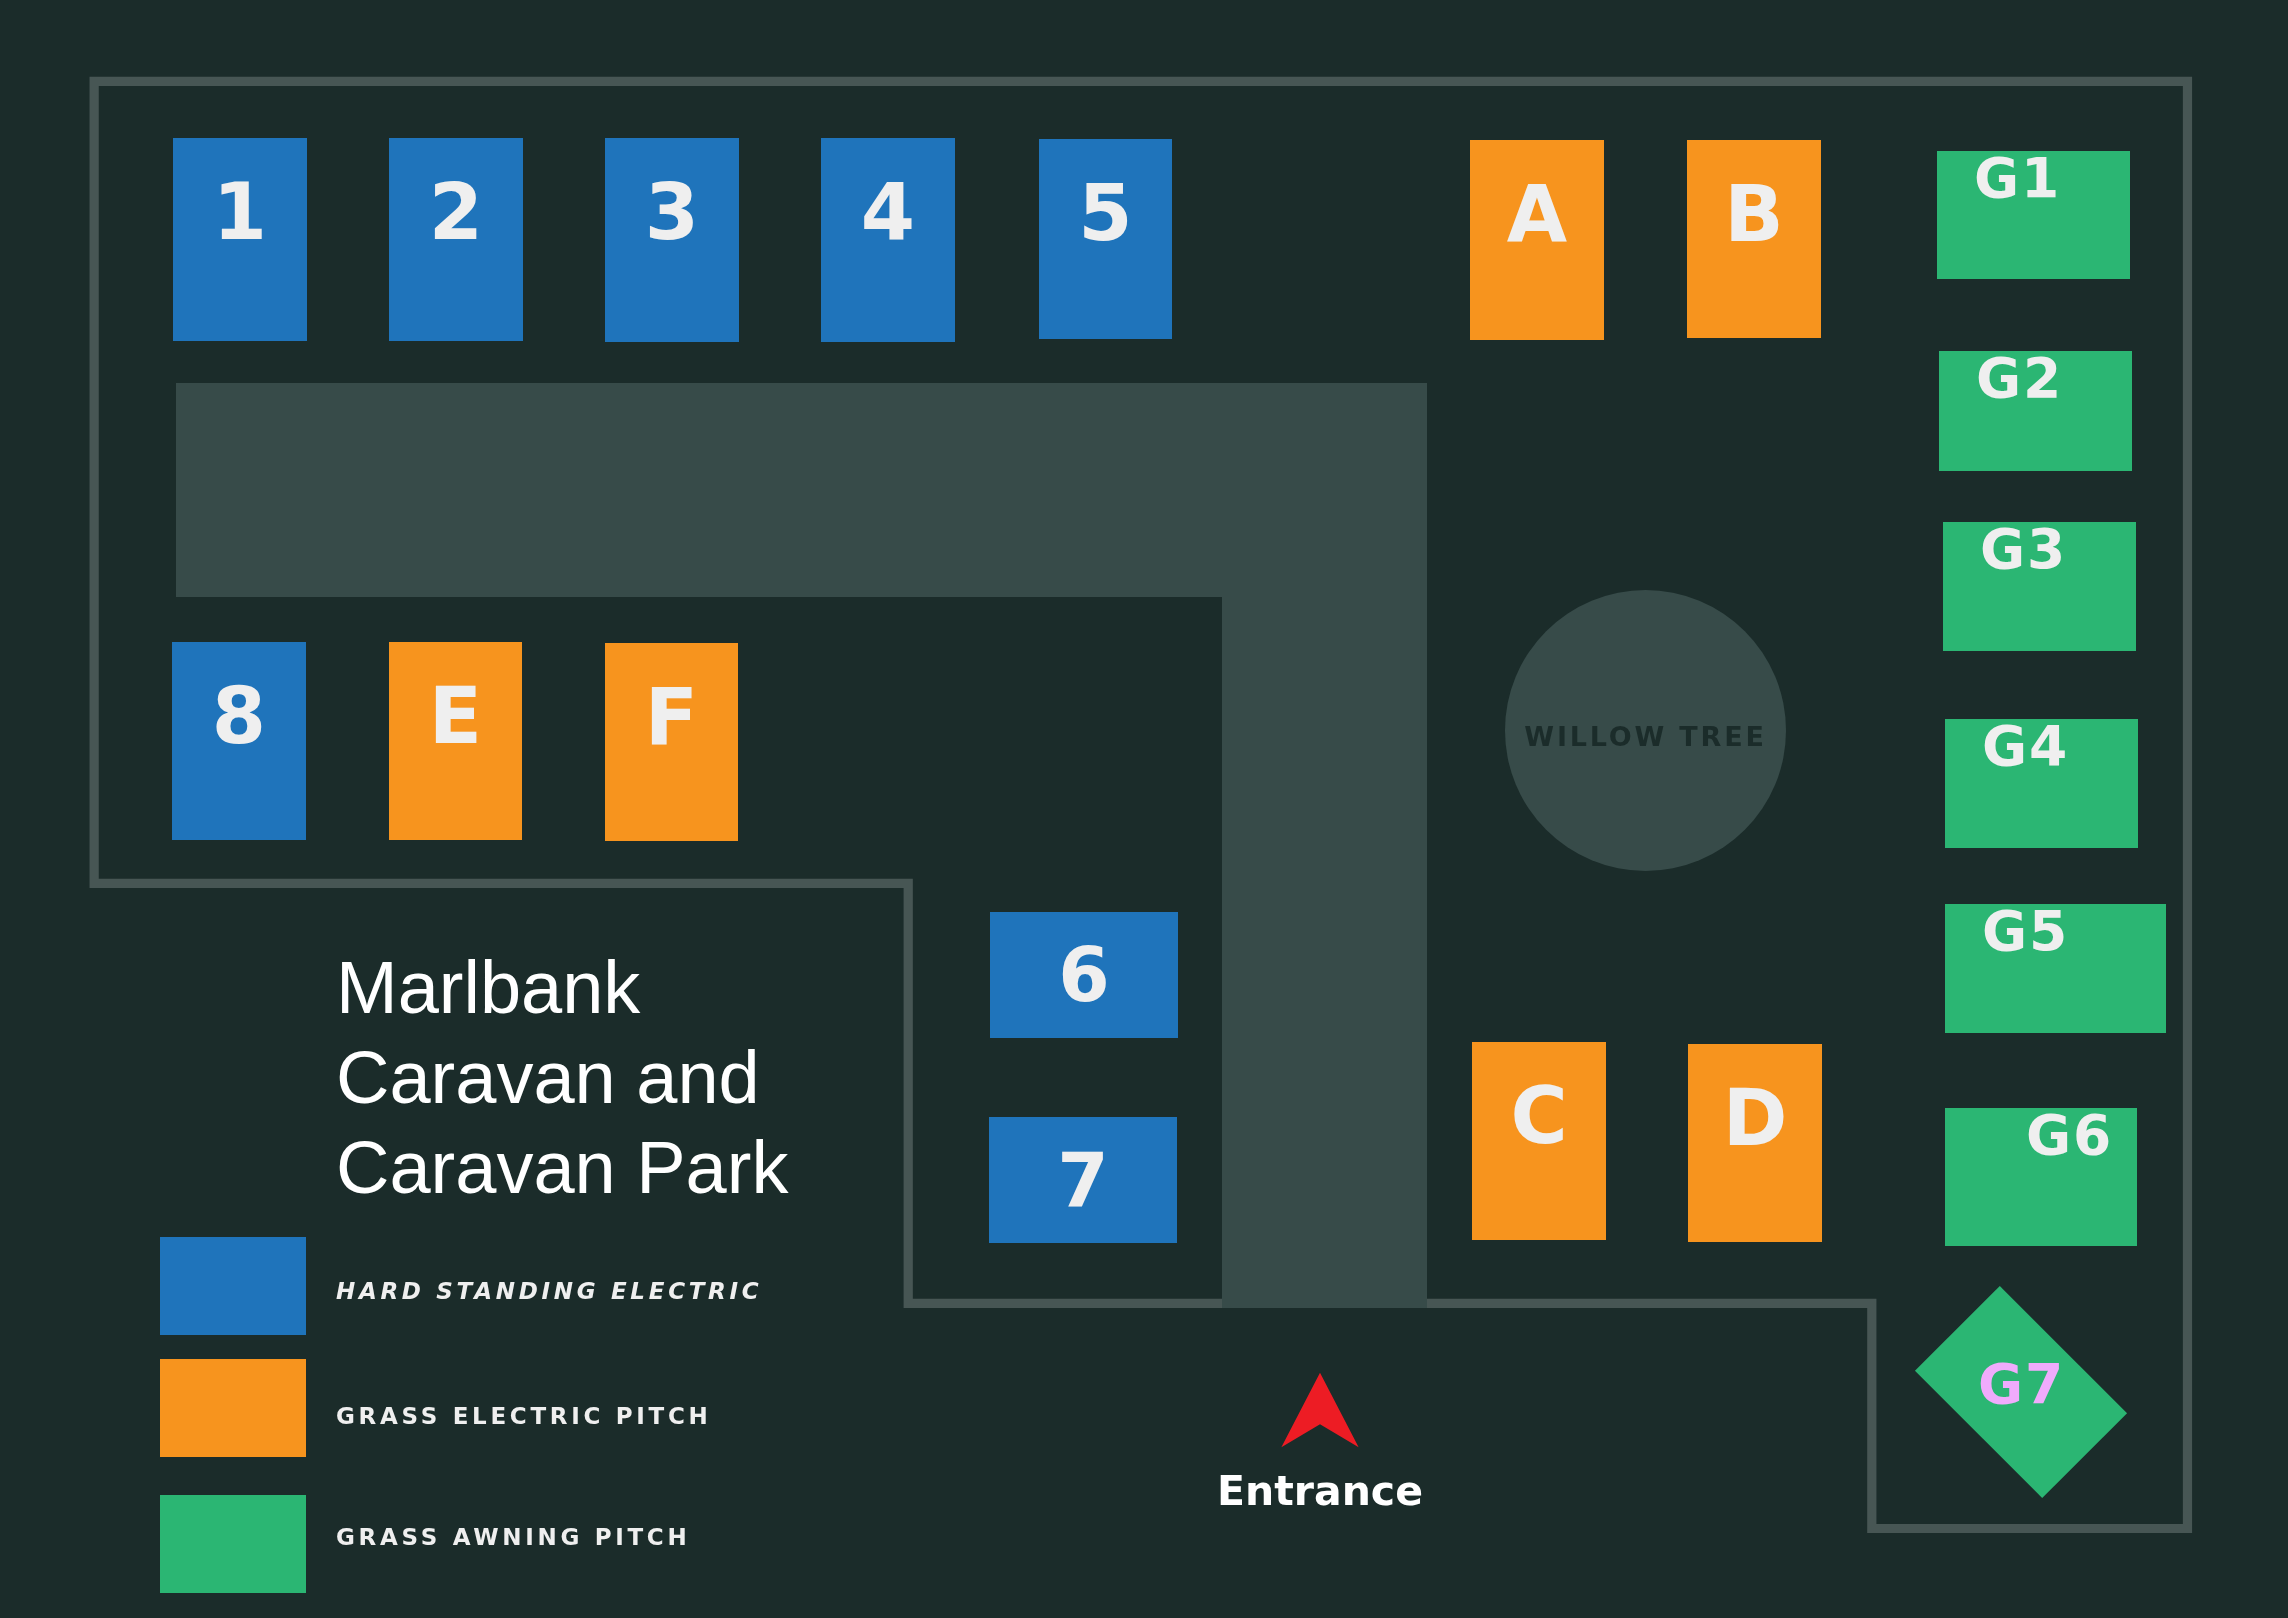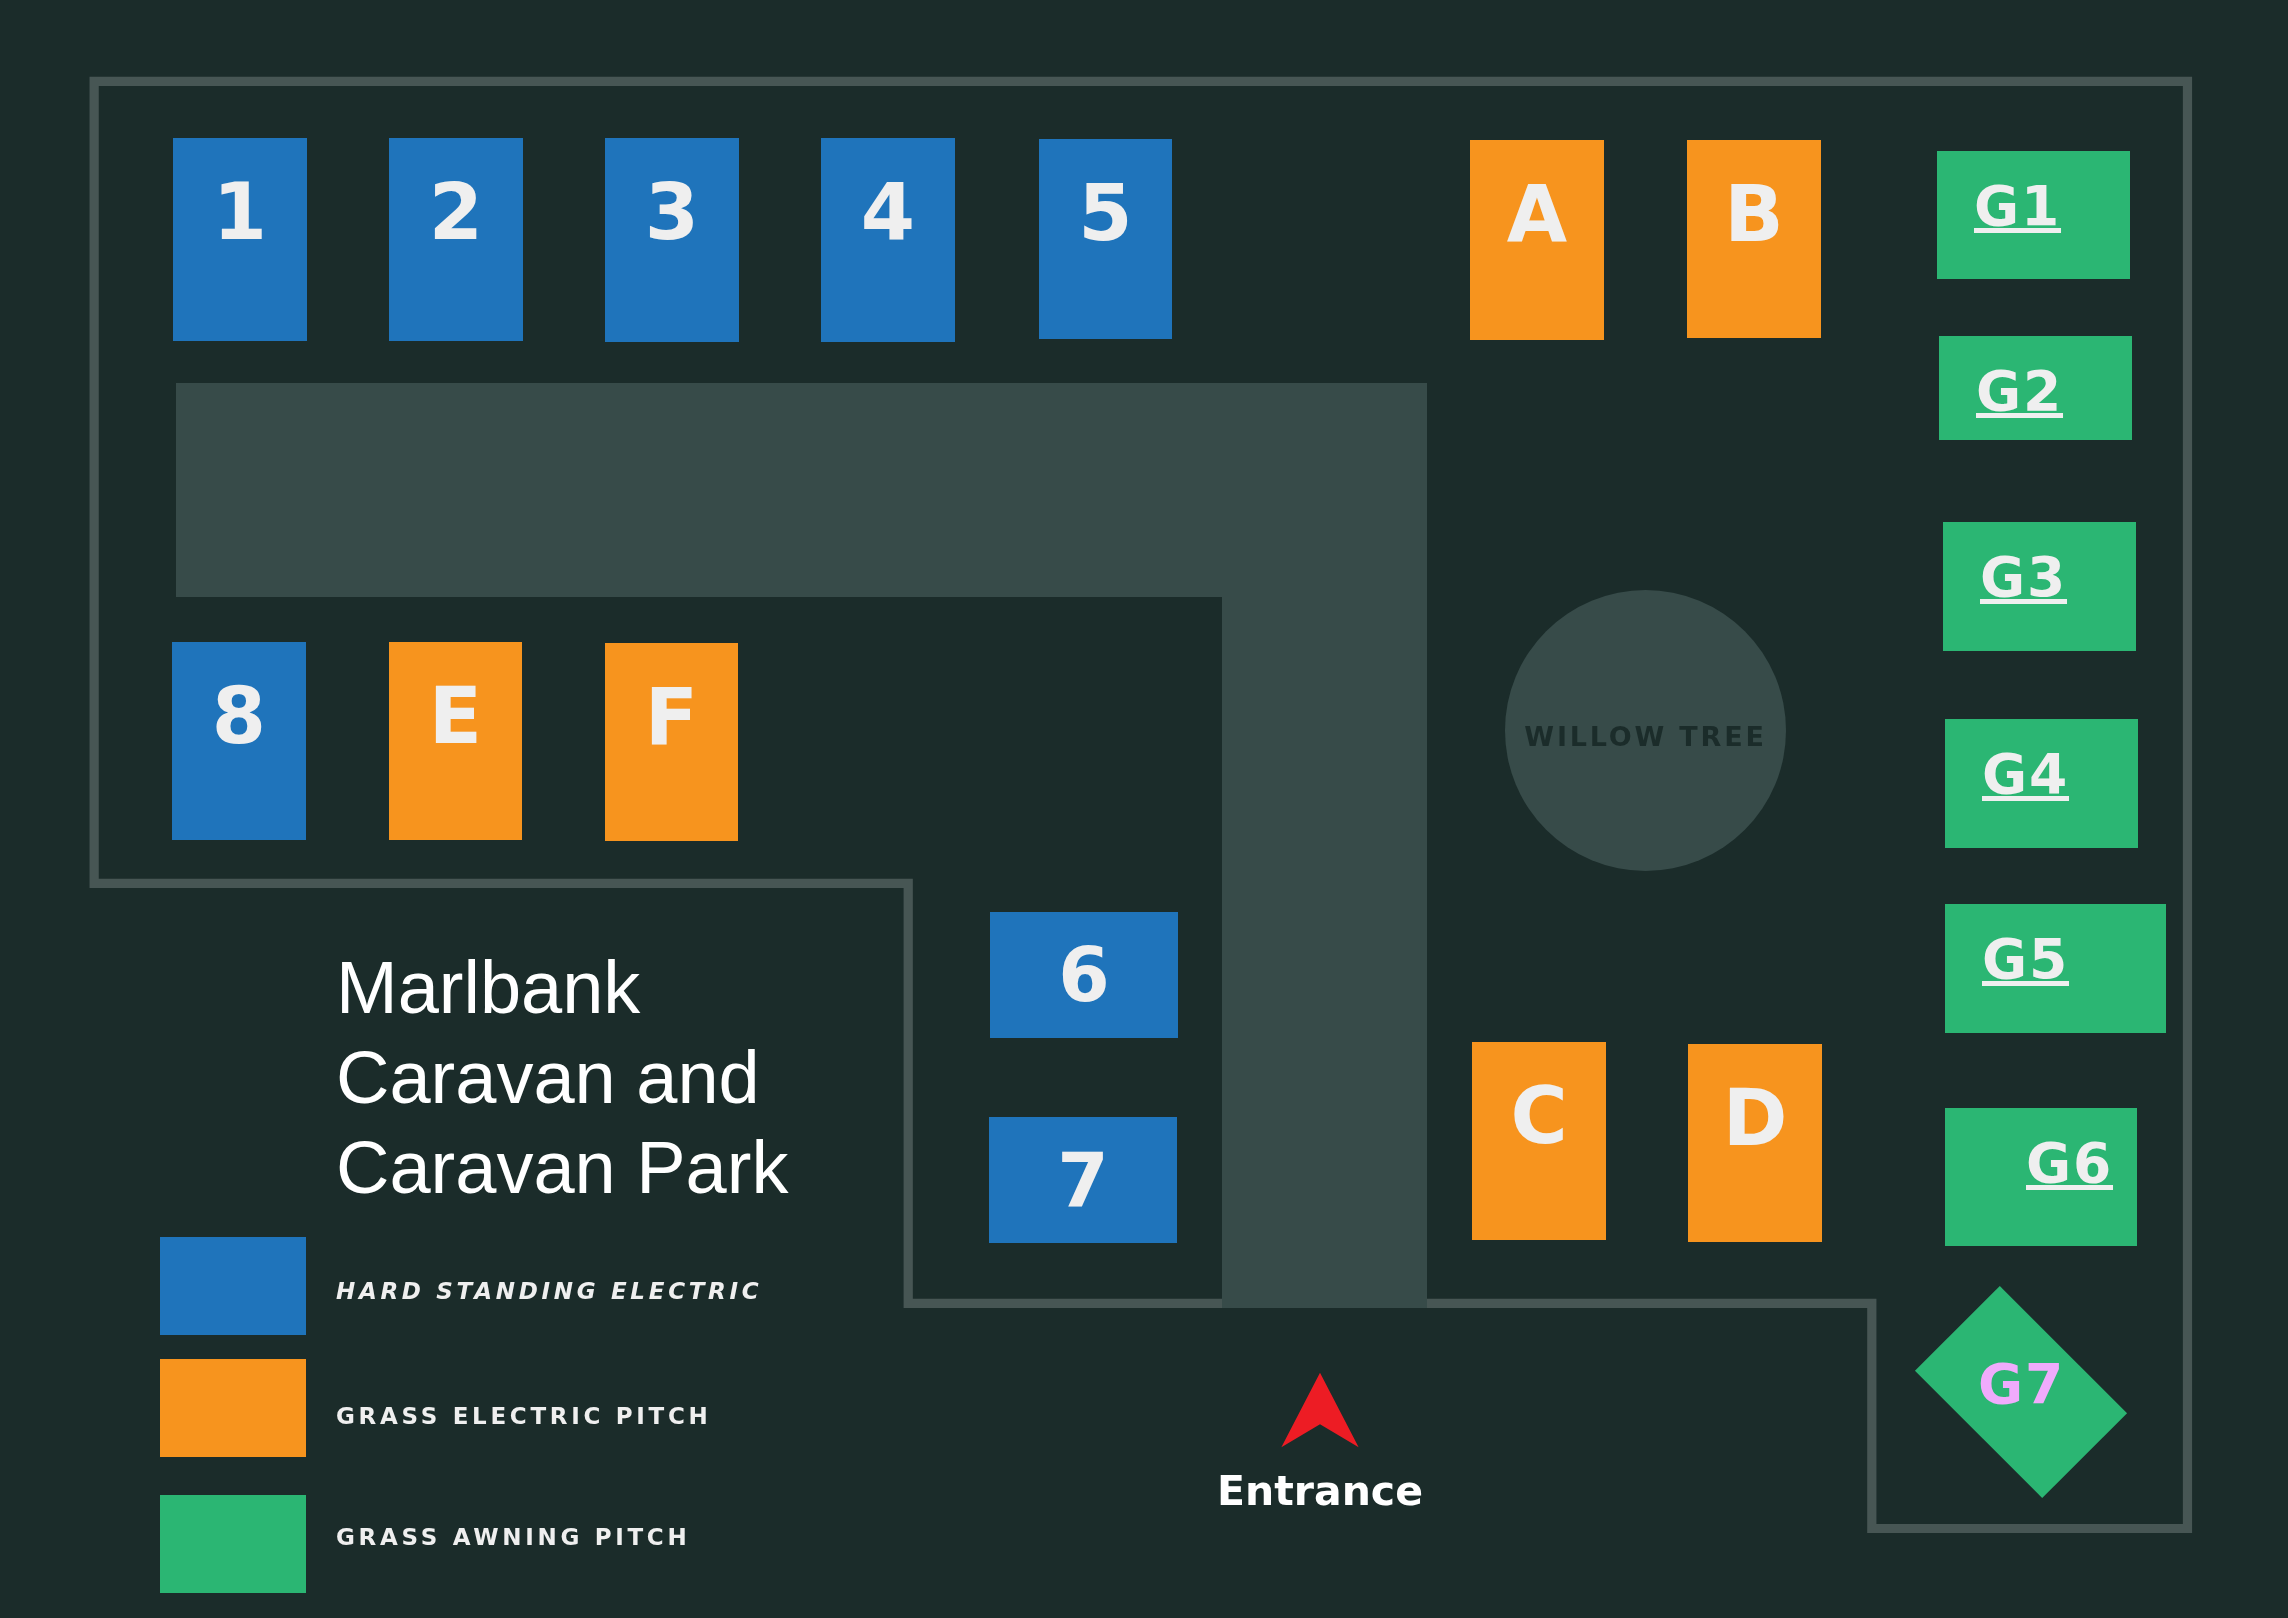--- a/index.html
+++ b/index.html
@@ -7,21 +7,21 @@
          font-family:"DejaVu Sans", sans-serif; }
   .outline { position:absolute; left:0; top:0; }
   .road { position:absolute; background:#374b49; }
   .pitch { position:absolute; display:flex; justify-content:center; align-items:flex-start; box-sizing:border-box; }
   .pitch.blue { background:#1f74bb; }
   .pitch.orange { background:#f7941e; }
   .pitch.green { background:#2bb673; justify-content:flex-start; }
   .pitch .lbl { color:#efefef; font-weight:bold; font-family:"DejaVu Sans", sans-serif; line-height:1; }
   .pitch.tall .lbl { font-size:78px; margin-top:35px; }
   .pitch.wide .lbl { font-size:74px; margin-top:26px; }
-  .pitch.green .lbl { font-size:55px; margin-top:28px; margin-left:37px; letter-spacing:1.8px;text-decoration:underline; }
+  .pitch.green .lbl { font-size:55px; margin-left:37px; letter-spacing:1.8px; }
   .tree { position:absolute; left:1505px; top:590px; width:281px; height:281px; border-radius:50%;
           background:#374b49; display:flex; align-items:center; justify-content:center; }
   .tree .lbl { color:#1b2c2a; font-size:27px; font-weight:bold; letter-spacing:2.8px; margin-top:11px; }
   .g7 { position:absolute; left:1931px; top:1332px; width:180px; height:120px; background:#2bb673;
         transform:rotate(45deg); transform-origin:center; }
   .g7-label { position:absolute; left:1966px; top:1357px; width:111px; text-align:center; color:#f0abfc;
               font-weight:bold; font-size:55px; line-height:1; letter-spacing:1.8px; }
   .title { position:absolute; left:336px; top:943px; color:#ffffff; font-family:"Liberation Sans", sans-serif;
            font-size:74px; line-height:90px; }
   .title div { white-space:nowrap; }
@@ -85,21 +85,21 @@
 <div class="pitch orange tall" style="left:1472px;top:1042px;width:134px;height:198px;">
   <span class="lbl">C</span>
   </div>
 <div class="pitch orange tall" style="left:1688px;top:1044px;width:134px;height:198px;">
   <span class="lbl">D</span>
   </div>
 
 <div class="pitch green" style="left:1937px;top:151px;width:193px;height:128px;">
   <span class="lbl">G1</span>
   </div>
-<div class="pitch green" style="left:1939px;top:336px;width:193px;height:104px;">
+<div class="pitch green" style="left:1939px;top:351px;width:193px;height:120px;">
   <span class="lbl">G2</span>
   </div>
 <div class="pitch green" style="left:1943px;top:522px;width:193px;height:129px;">
   <span class="lbl">G3</span>
   </div>
 <div class="pitch green" style="left:1945px;top:719px;width:193px;height:129px;">
   <span class="lbl">G4</span>
   </div>
 <div class="pitch green" style="left:1945px;top:904px;width:221px;height:129px;">
   <span class="lbl">G5</span>

